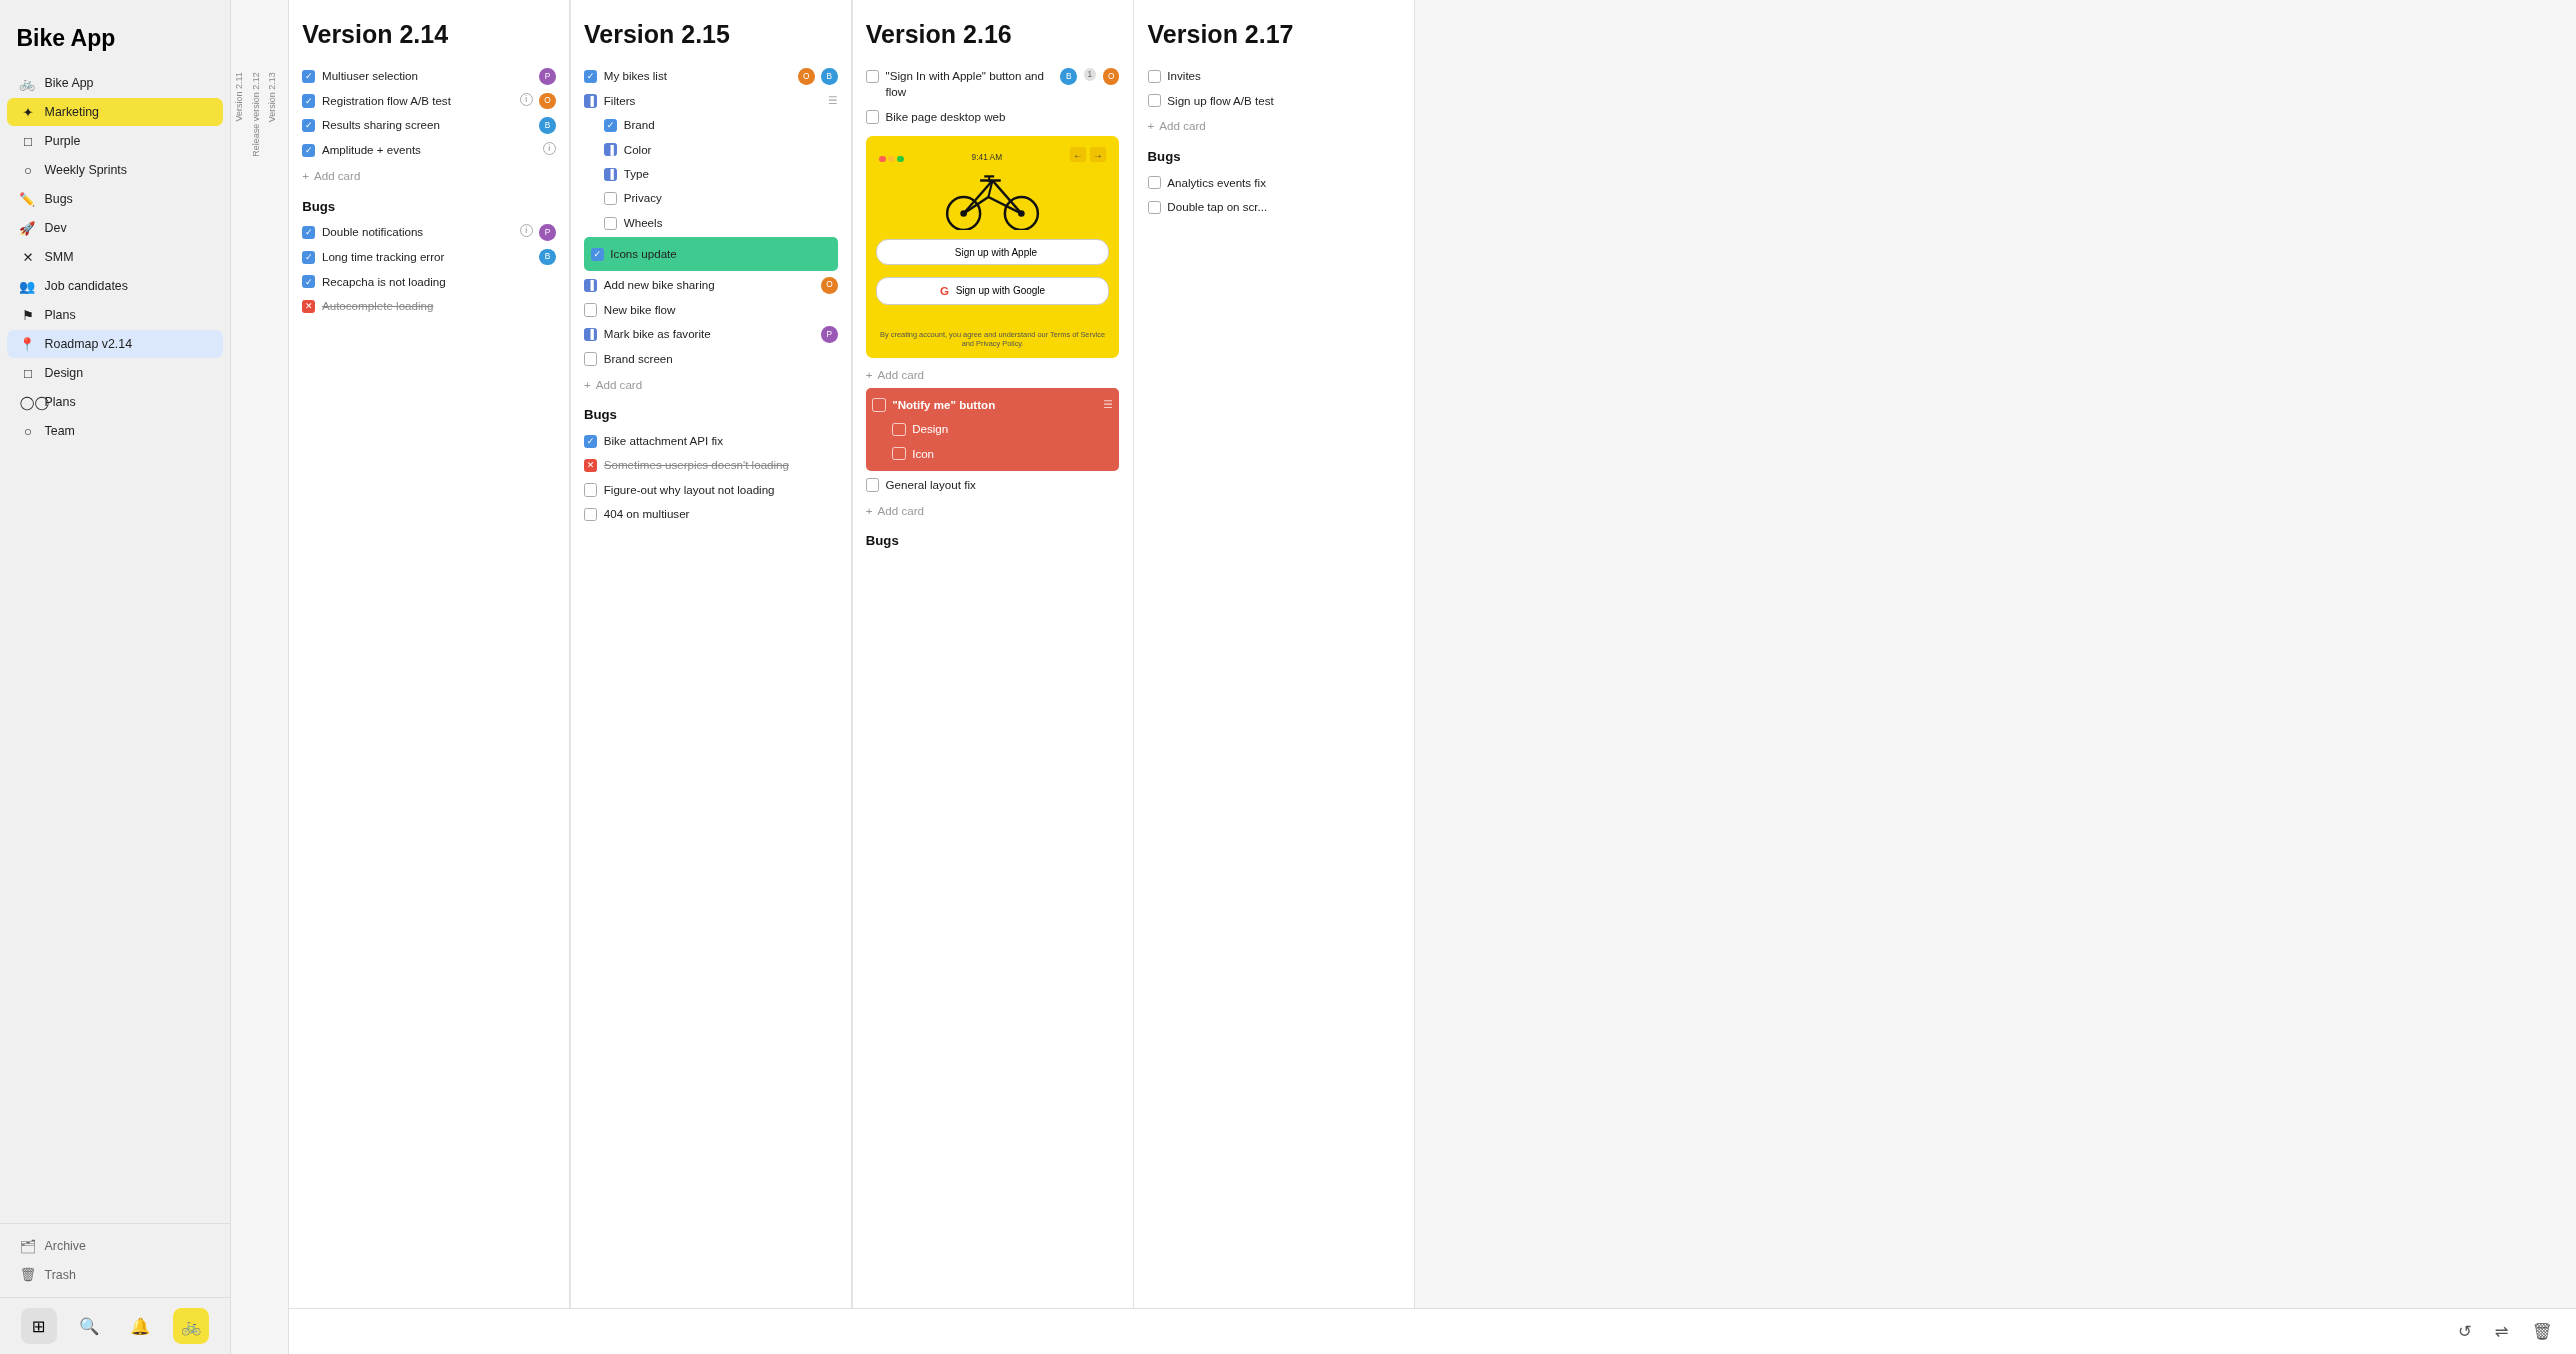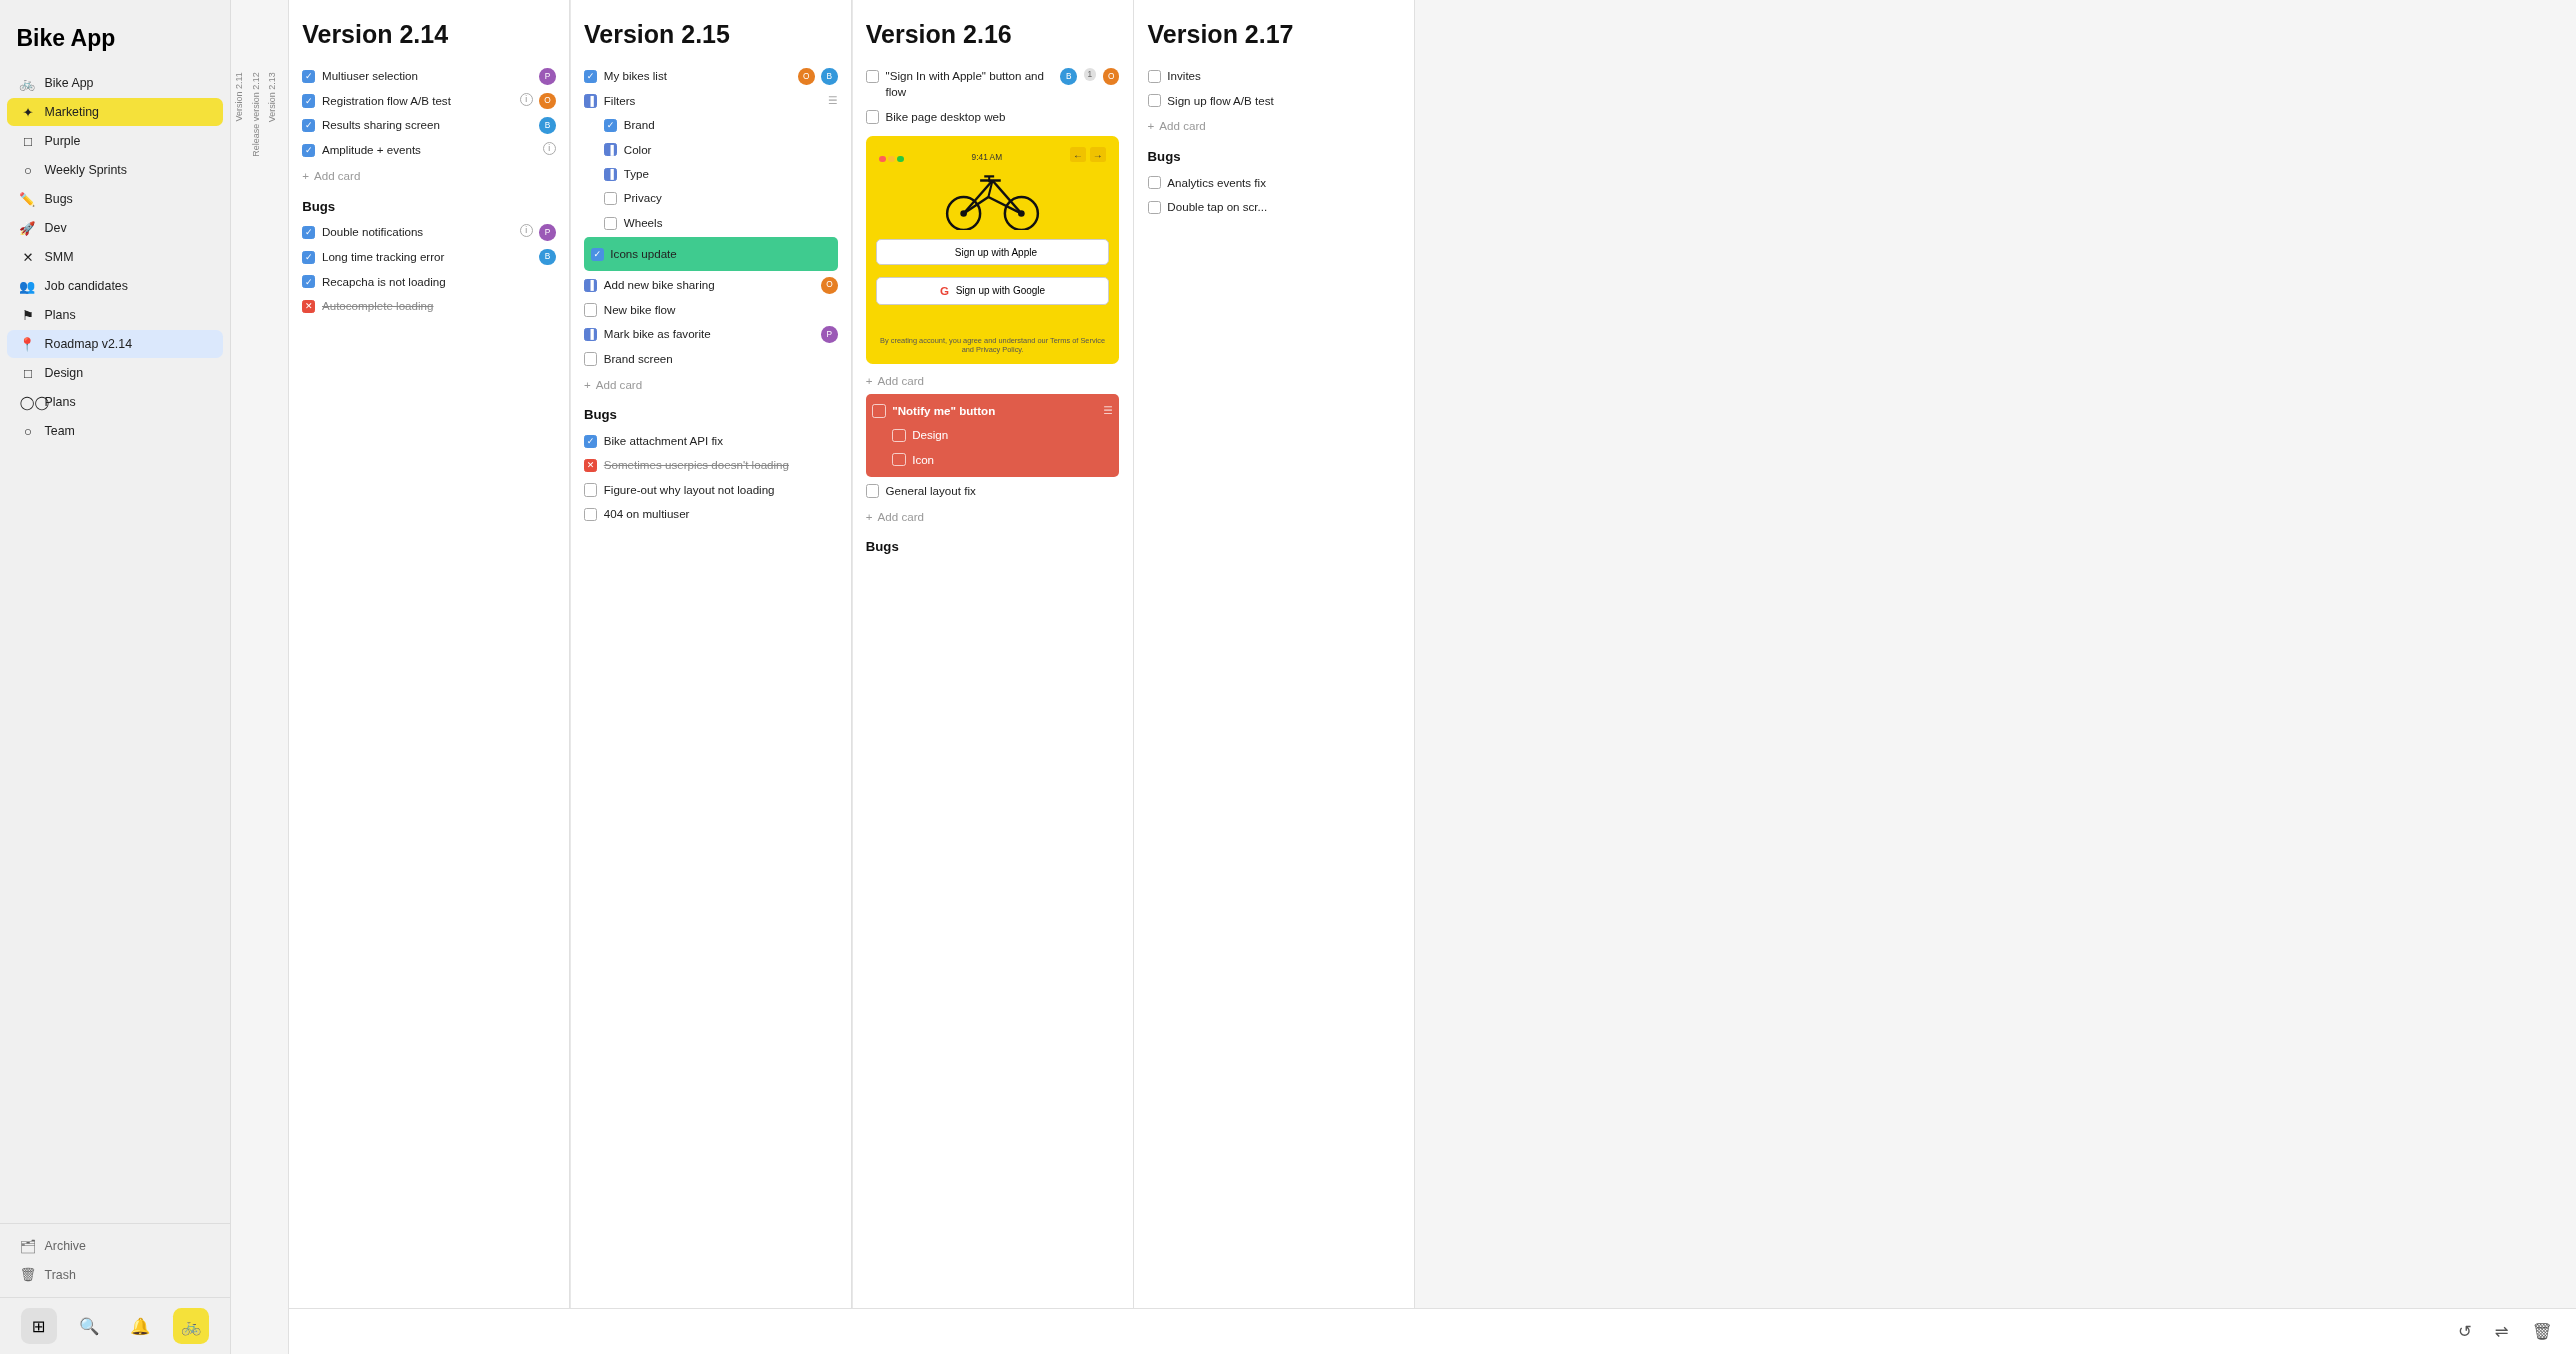--- a/index.html
+++ b/index.html
@@ -281,40 +281,40 @@
       align-items: center;
       gap: 6.6px;
     }
     .bike-svg {
       width: 99px;
       height: 66px;
     }
     .sign-btn {
       width: 100%;
       padding: 6.6px 10px;
-      border-radius: 5px;
+      border-radius: 12px;
       border: 0.8px solid #ccc;
       background: white;
       display: flex;
       align-items: center;
       justify-content: center;
       gap: 6.6px;
       font-size: 10.7px;
       font-weight: 500;
       cursor: pointer;
       margin: 2.5px 0;
     }
     .sign-btn-text {
       font-size: 10px;
     }
     .image-card-caption {
       font-size: 7.4px;
       color: #555;
       text-align: center;
-      margin-top: 22px;
+      margin-top: 16px;
     }
 
     
     .nav-bar-img {
       display: flex;
       justify-content: space-between;
       align-items: flex-end;
       font-size: 8.3px;
       color: #333;
       background: #f9d700;

